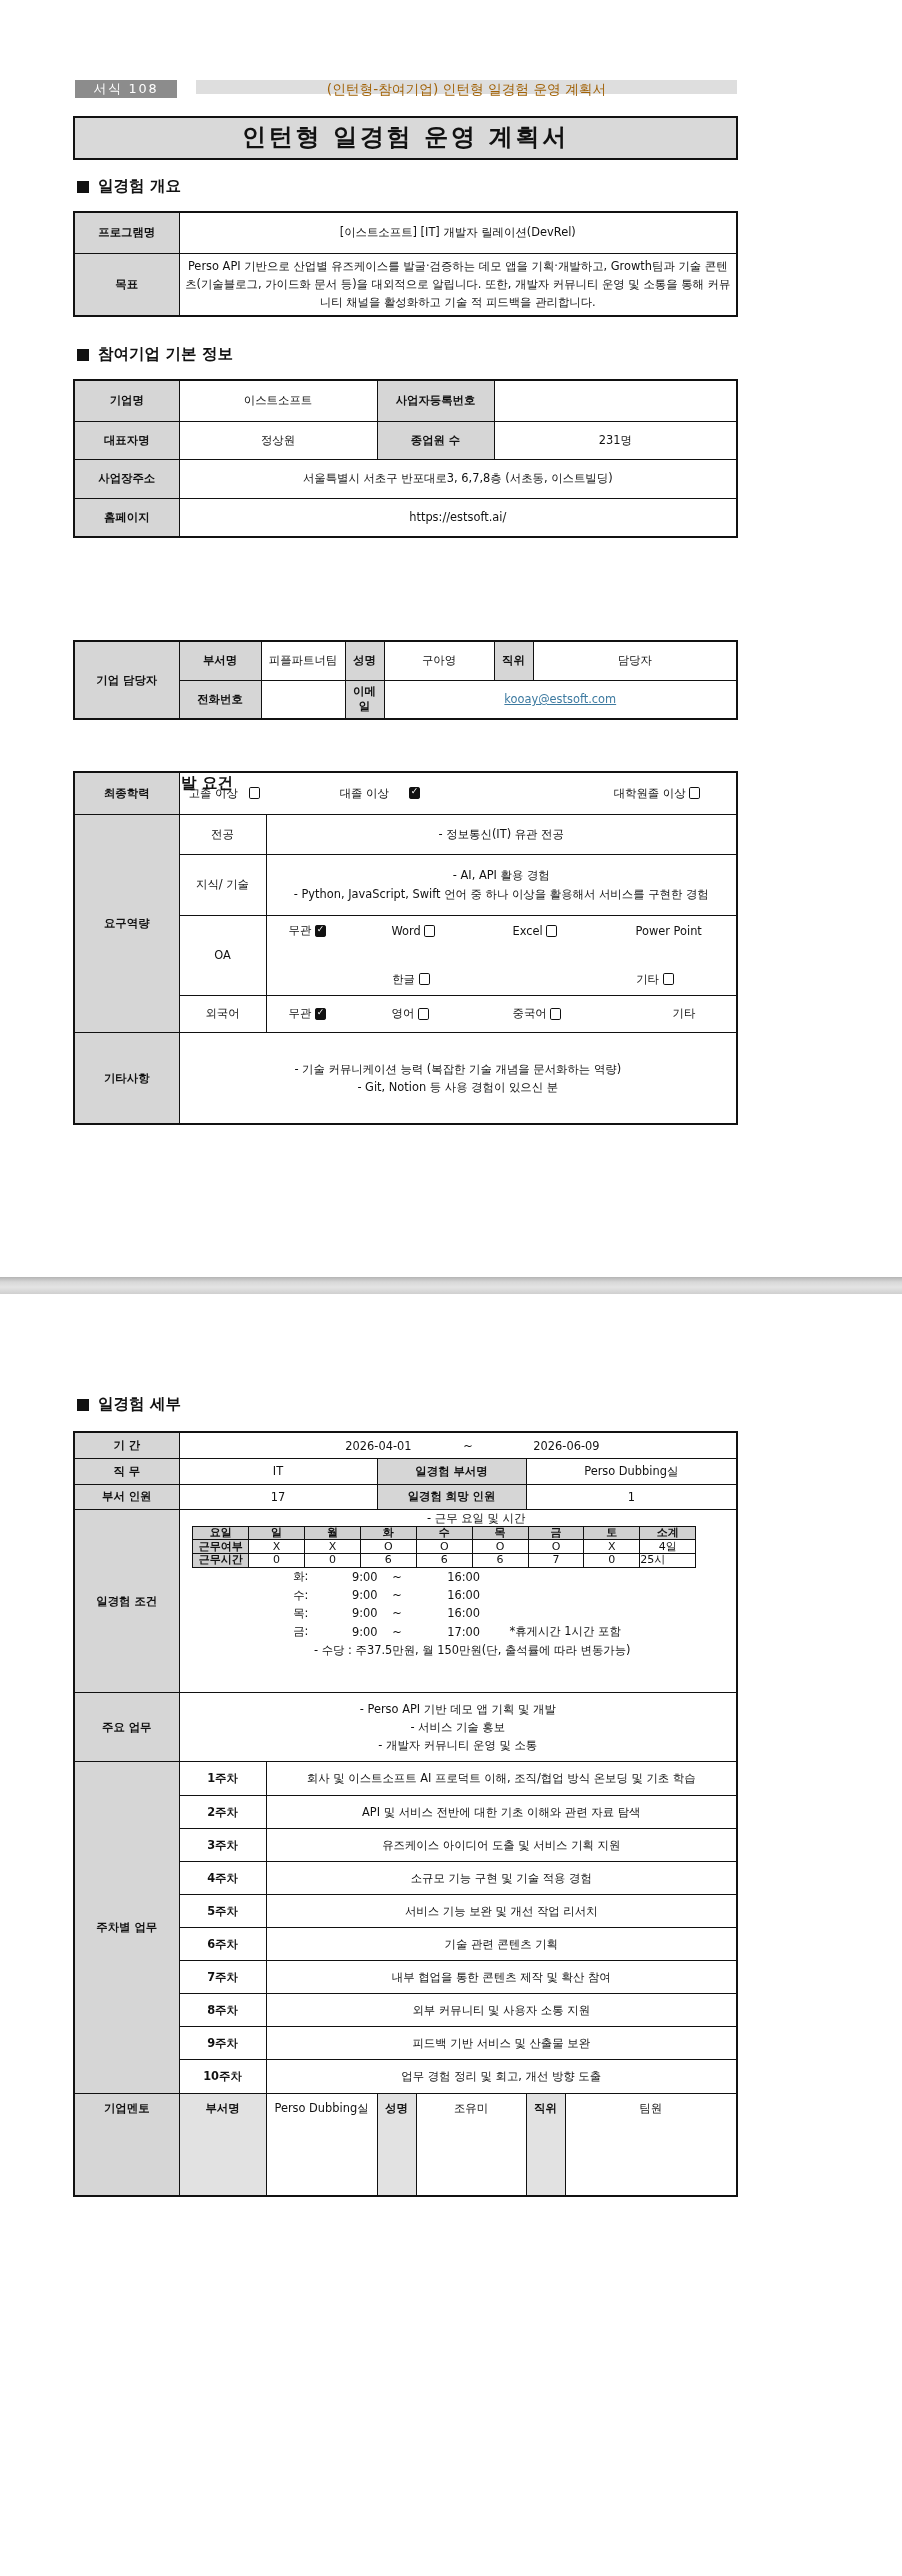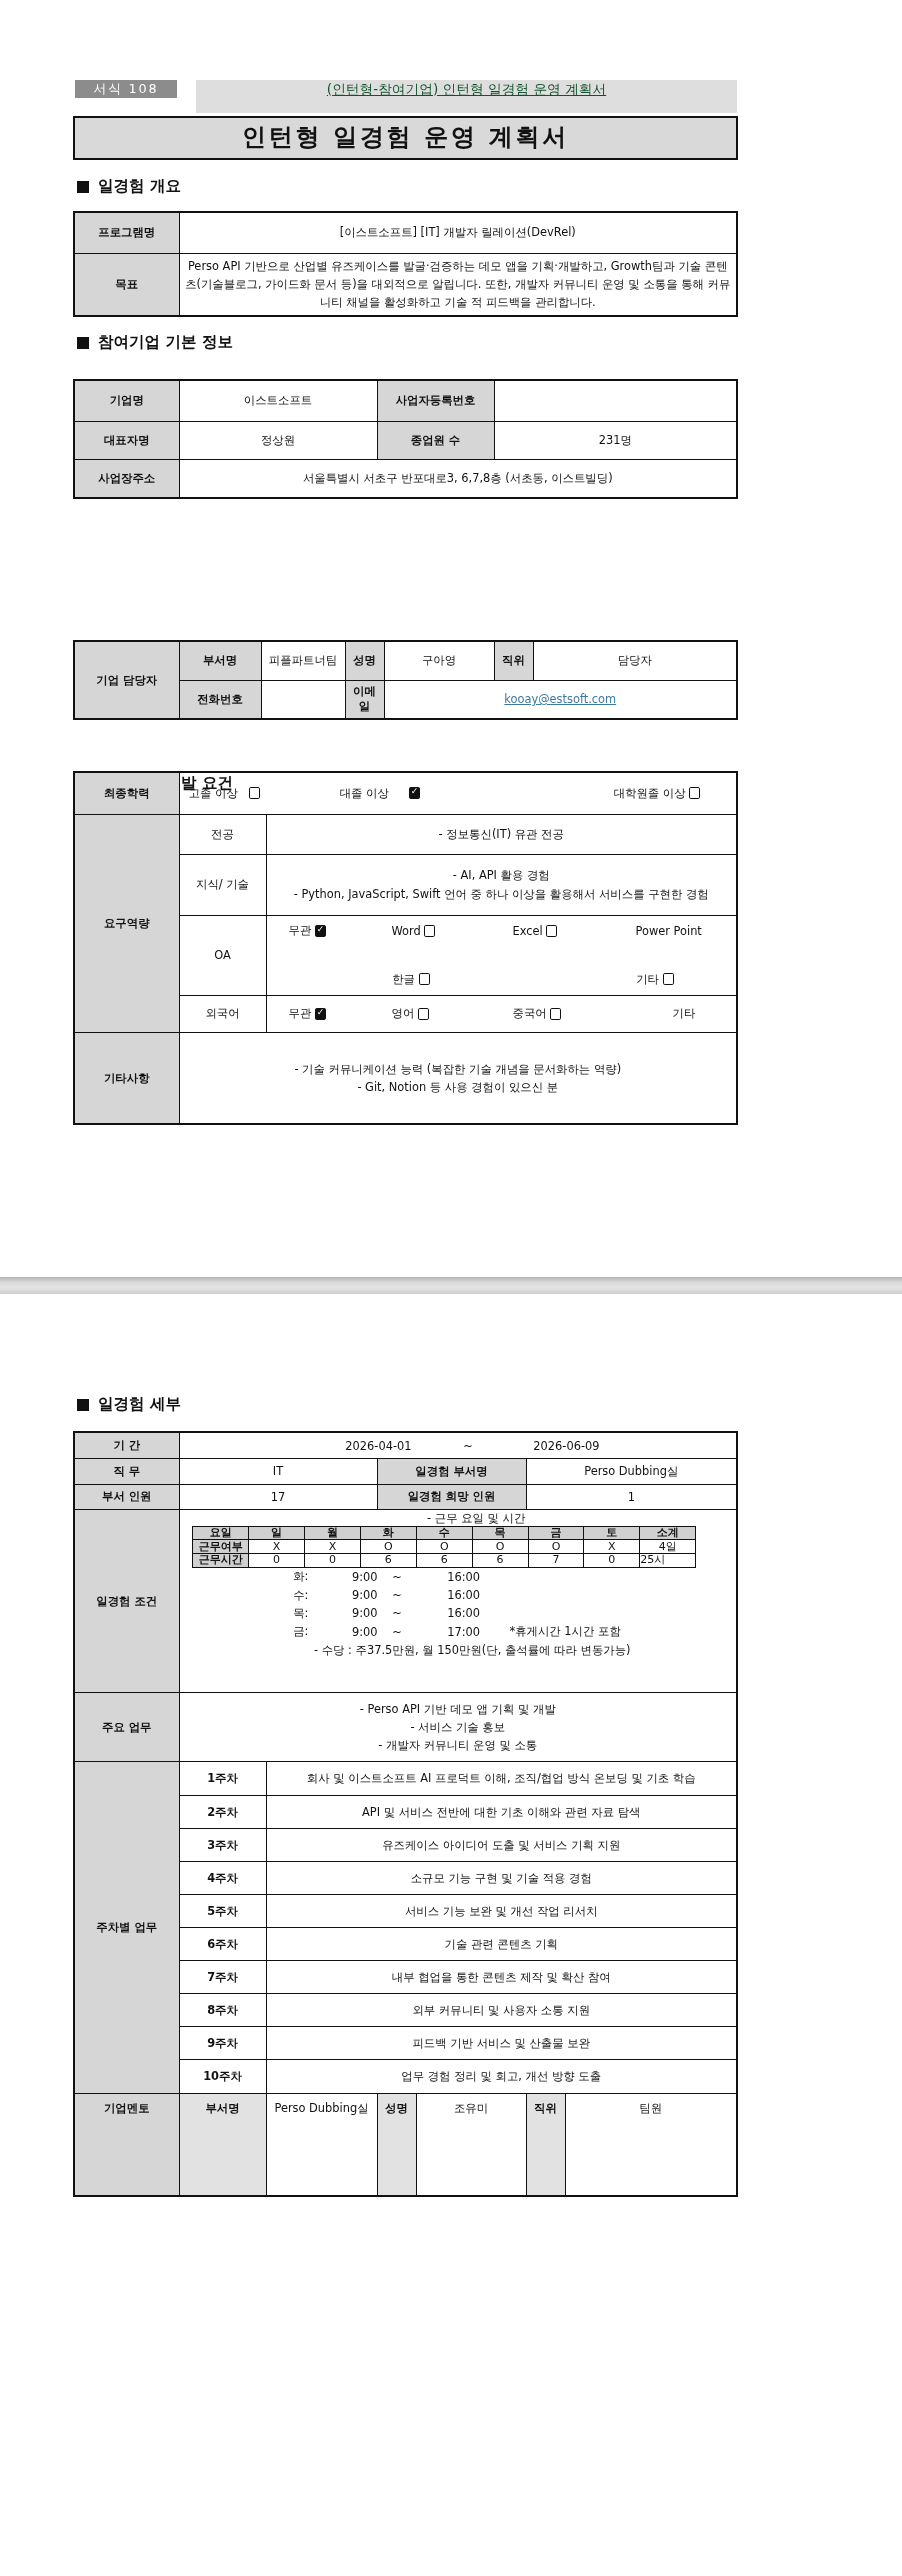--- a/index.html
+++ b/index.html
@@ -8,22 +8,22 @@
 
   .page { position: absolute; left: 0; width: 903px; }
   #page1 { top: 0; height: 1276px; }
   #page2 { top: 1294px; height: 1282px; }
 
   .gap-bar { position: absolute; left: 0; top: 1277px; width: 903px; height: 16.5px;
     background: linear-gradient(#b4b4b4, #d8d8d8 30%, #e4e4e4 60%, #cfcfcf); }
 
   .form-badge { position: absolute; left: 75px; top: 80px; width: 102px; height: 18.3px; background: #8c8c8c; color: #fff;
     font-size: 12.8px; line-height: 18.3px; text-align: center; letter-spacing: 1.8px; }
-  .form-title-bar { position: absolute; left: 196px; top: 80px; width: 541px; height: 33px; background: #dedede;
-    font-size: 13.7px; line-height: 18.3px; text-align: center; color: #14532d; text-decoration: underline; }
+  .form-title-bar { position: absolute; left: 196px; top: 80px; width: 541px; height: 14px; background: #dedede;
+    font-size: 13.7px; line-height: 18.3px; text-align: center; color: #a16207; }
   .main-title { position: absolute; left: 73px; top: 116px; width: 665px; height: 44px; background: #d9d9d9;
     border: 2.7px solid #111; font-size: 24px; font-weight: bold; text-align: center; line-height: 38px; letter-spacing: 2.7px; }
 
   .section-h { position: absolute; left: 77px; font-size: 15.5px; font-weight: bold; display: flex; align-items: center; gap: 9.1px; }
   .section-h .sq { display: inline-block; width: 12px; height: 12px; background: #111; }
 
   table.grid { position: absolute; left: 73px; width: 665px; border-collapse: collapse; table-layout: fixed; border: 2.7px solid #111; }
   table.grid td { border: 1.8px solid #111; text-align: center; vertical-align: middle; font-size: 11.4px; padding: 1.8px 3.7px; }
   td.h { background: #d6d6d6; font-weight: bold; }
   td.hl { background: #e2e2e2; font-weight: bold; }
@@ -75,21 +75,21 @@
       <td class="h">프로그램명</td>
       <td>[이스트소프트]  [IT] 개발자 릴레이션(DevRel)</td>
     </tr>
     <tr style="height:63px;">
       <td class="h">목표</td>
       <td style="line-height:18.3px; padding:2.7px 5.5px;">Perso API 기반으로 산업별 유즈케이스를 발굴·검증하는 데모 앱을 기획·개발하고, Growth팀과 기술 콘텐츠(기술블로그, 가이드화 문서 등)을 대외적으로 알립니다. 또한, 개발자 커뮤니티 운영 및 소통을 통해 커뮤니티 채널을 활성화하고 기술 적 피드백을 관리합니다.</td>
     </tr>
   </tbody>
     </table>
 
-  <div class="section-h" style="top:332px;">
+  <div class="section-h" style="top:344px;">
     <span class="sq"></span>
     <span>참여기업 기본 정보</span>
   </div>
   <table class="grid" style="top:379px;">
     <colgroup>
         <col style="width:105px">
         <col style="width:198px">
         <col style="width:117px">
         <col>
       </colgroup>
@@ -102,20 +102,24 @@
     </tr>
     <tr style="height:38px;">
       <td class="h">대표자명</td>
       <td>정상원</td>
       <td class="h">종업원 수</td>
       <td>231명</td>
     </tr>
     <tr style="height:39px;">
       <td class="h">사업장주소</td>
       <td colspan="3">서울특별시 서초구 반포대로3, 6,7,8층 (서초동, 이스트빌딩)</td>
+    </tr>
+    <tr style="height:39px;">
+      <td class="h">홈페이지</td>
+      <td colspan="3">https://estsoft.ai/</td>
     </tr>
   </tbody>
     </table>
 
   <table class="grid" style="top:640px;">
     <colgroup>
         <col style="width:105px">
         <col style="width:82px">
         <col style="width:84px">
         <col style="width:39px">

